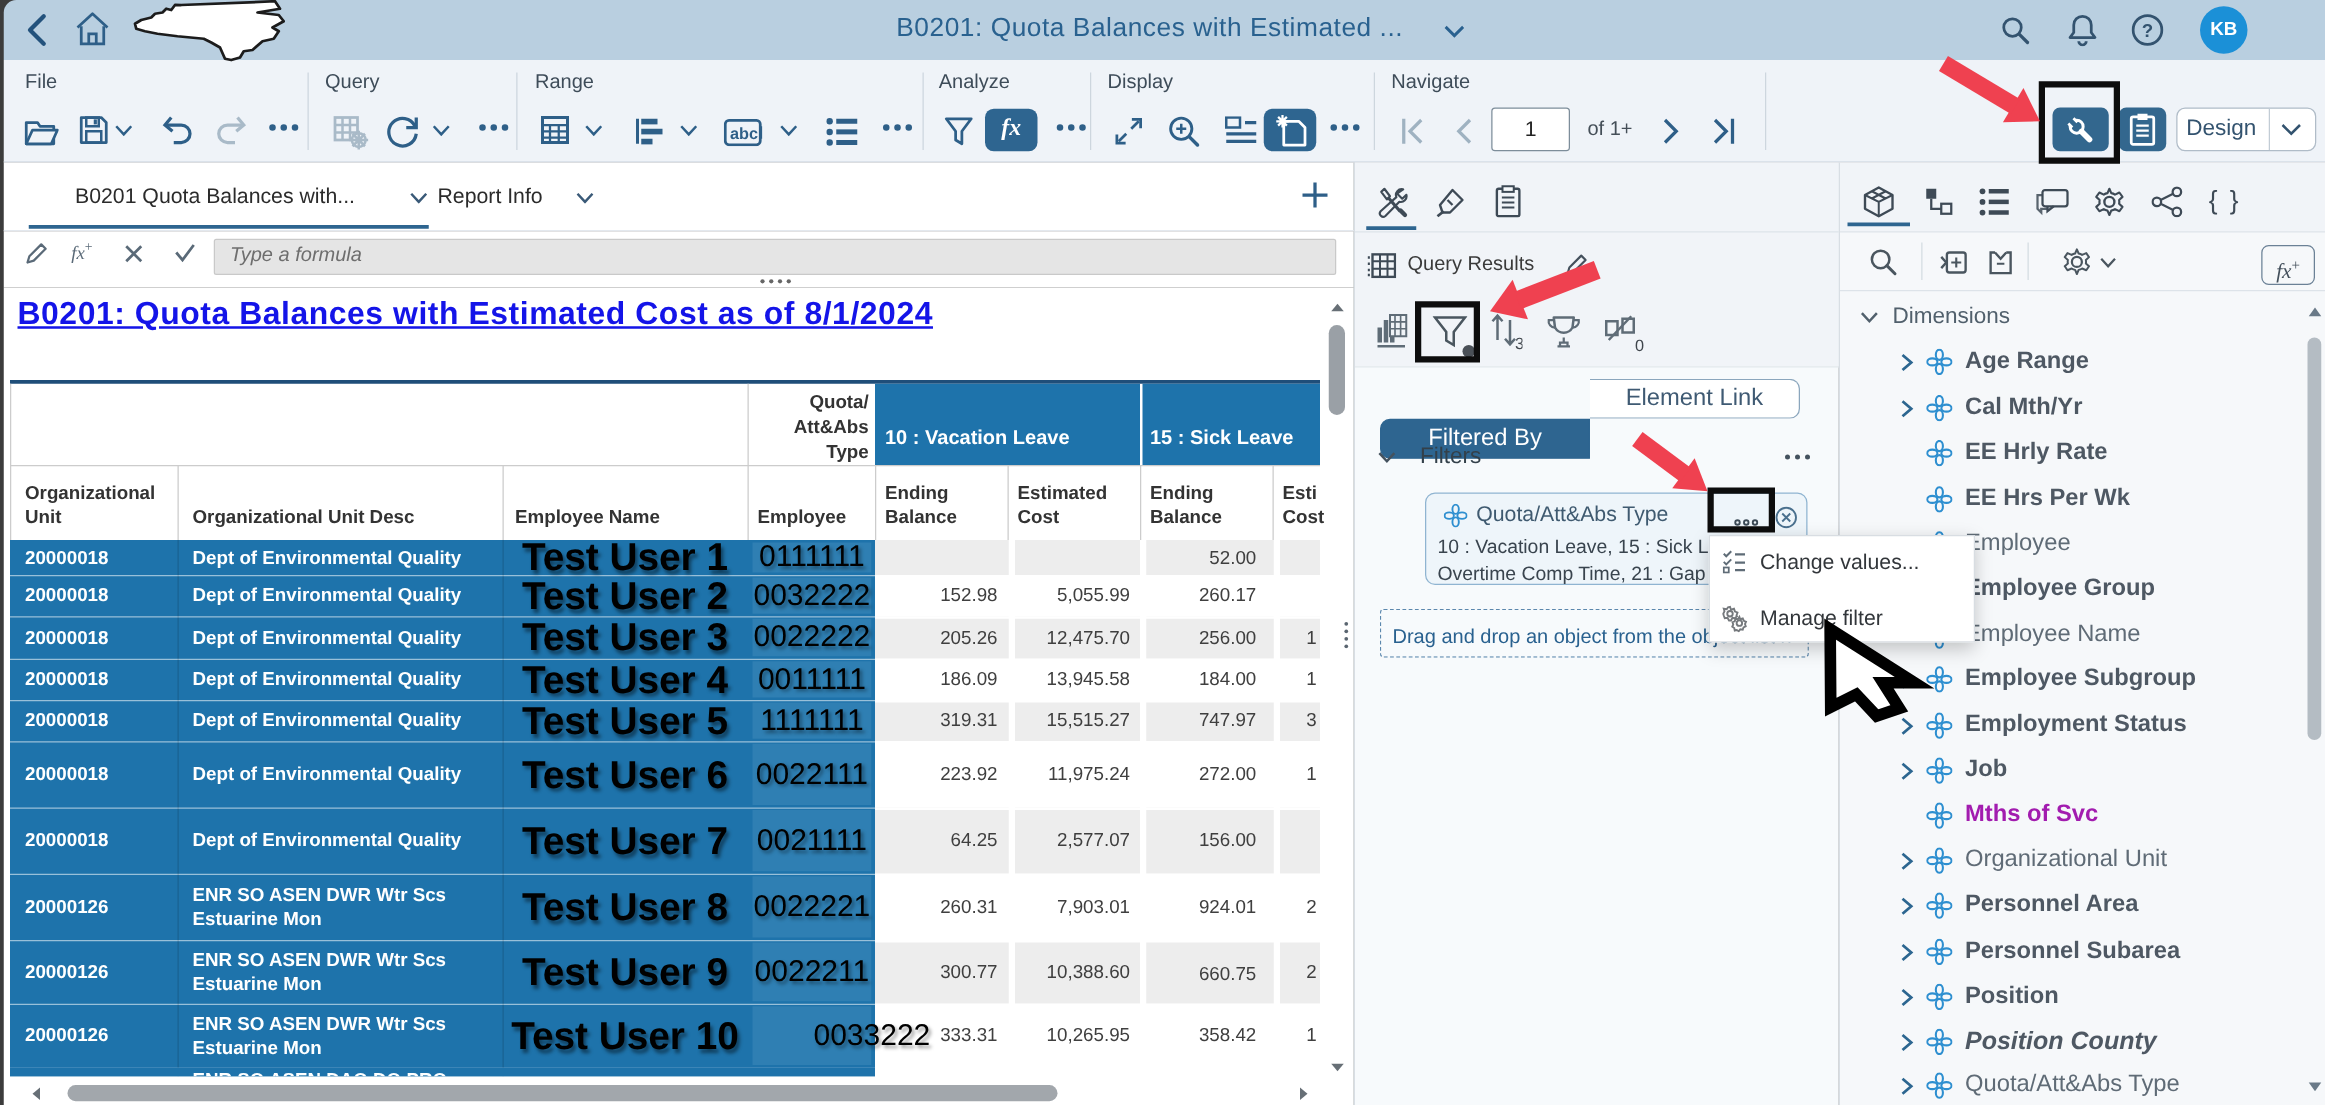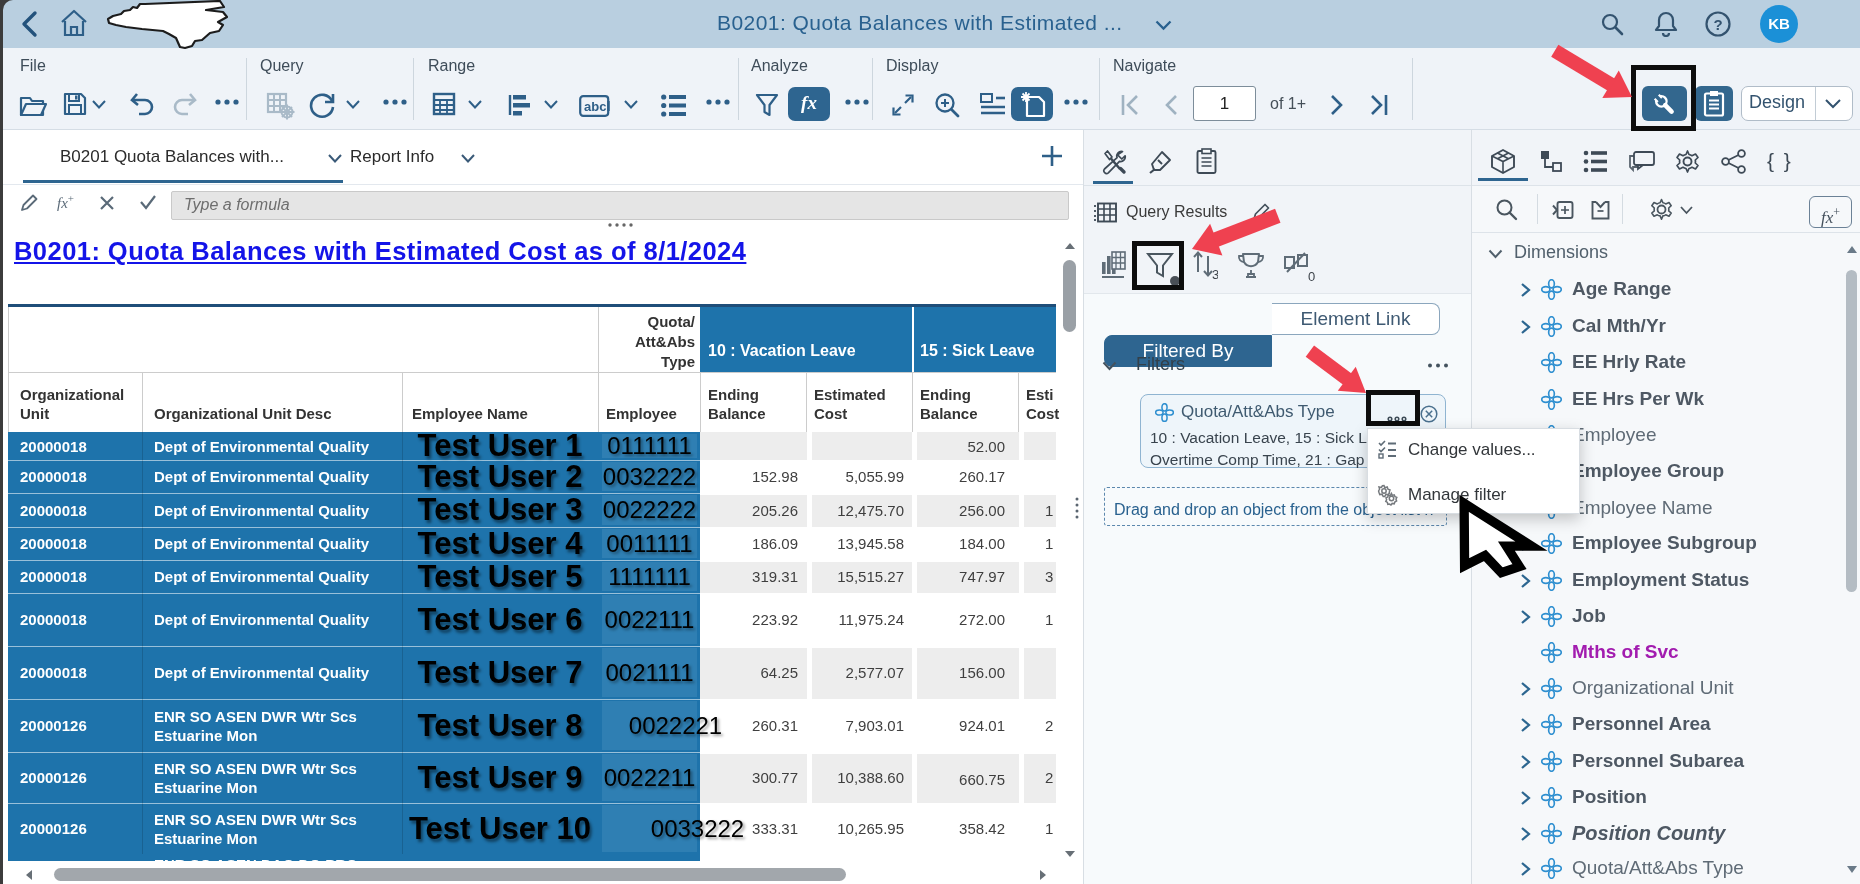--- a/index.html
+++ b/index.html
@@ -391,21 +391,21 @@
     <div class="abs wtx" style="left:17px;top:416px;width:115px;height:53px;display:flex;align-items:center;">20000018</div>
     <div class="abs wtx" style="left:151px;top:416px;width:230px;height:53px;display:flex;align-items:center;line-height:19px;">Dept of Environmental Quality</div>
     <div class="abs nmo" style="left:399px;top:416px;width:196px;height:53px;">Test User 7</div>
     <div class="abs emo" style="left:599px;top:416px;width:95px;height:53px;">0021111</div>
     <div class="abs ntx" style="left:697px;top:416px;width:98px;height:53px;display:flex;align-items:center;justify-content:flex-end;">64.25</div>
     <div class="abs ntx" style="left:803px;top:416px;width:98px;height:53px;display:flex;align-items:center;justify-content:flex-end;">2,577.07</div>
     <div class="abs ntx" style="left:909px;top:416px;width:93px;height:53px;display:flex;align-items:center;justify-content:flex-end;">156.00</div>
     <div class="abs wtx" style="left:17px;top:469px;width:115px;height:53px;display:flex;align-items:center;">20000126</div>
     <div class="abs wtx" style="left:151px;top:469px;width:215px;height:53px;display:flex;align-items:center;line-height:19px;">ENR SO ASEN DWR Wtr Scs Estuarine Mon</div>
     <div class="abs nmo" style="left:399px;top:469px;width:196px;height:53px;">Test User 8</div>
-    <div class="abs emo" style="left:625px;top:469px;width:95px;height:53px;">0022221</div>
+    <div class="abs emo" style="left:599px;top:469px;width:95px;height:53px;">0022221</div>
     <div class="abs ntx" style="left:697px;top:469px;width:98px;height:53px;display:flex;align-items:center;justify-content:flex-end;">260.31</div>
     <div class="abs ntx" style="left:803px;top:469px;width:98px;height:53px;display:flex;align-items:center;justify-content:flex-end;">7,903.01</div>
     <div class="abs ntx" style="left:909px;top:469px;width:93px;height:53px;display:flex;align-items:center;justify-content:flex-end;">924.01</div>
     <div class="abs ntx" style="left:1042px;top:469px;width:30px;height:53px;display:flex;align-items:center;">2</div>
     <div class="abs wtx" style="left:17px;top:522px;width:115px;height:51px;display:flex;align-items:center;">20000126</div>
     <div class="abs wtx" style="left:151px;top:522px;width:215px;height:51px;display:flex;align-items:center;line-height:19px;">ENR SO ASEN DWR Wtr Scs Estuarine Mon</div>
     <div class="abs nmo" style="left:399px;top:522px;width:196px;height:51px;">Test User 9</div>
     <div class="abs emo" style="left:599px;top:522px;width:95px;height:51px;">0022211</div>
     <div class="abs ntx" style="left:697px;top:522px;width:98px;height:51px;display:flex;align-items:center;justify-content:flex-end;">300.77</div>
     <div class="abs ntx" style="left:803px;top:522px;width:98px;height:51px;display:flex;align-items:center;justify-content:flex-end;">10,388.60</div>

